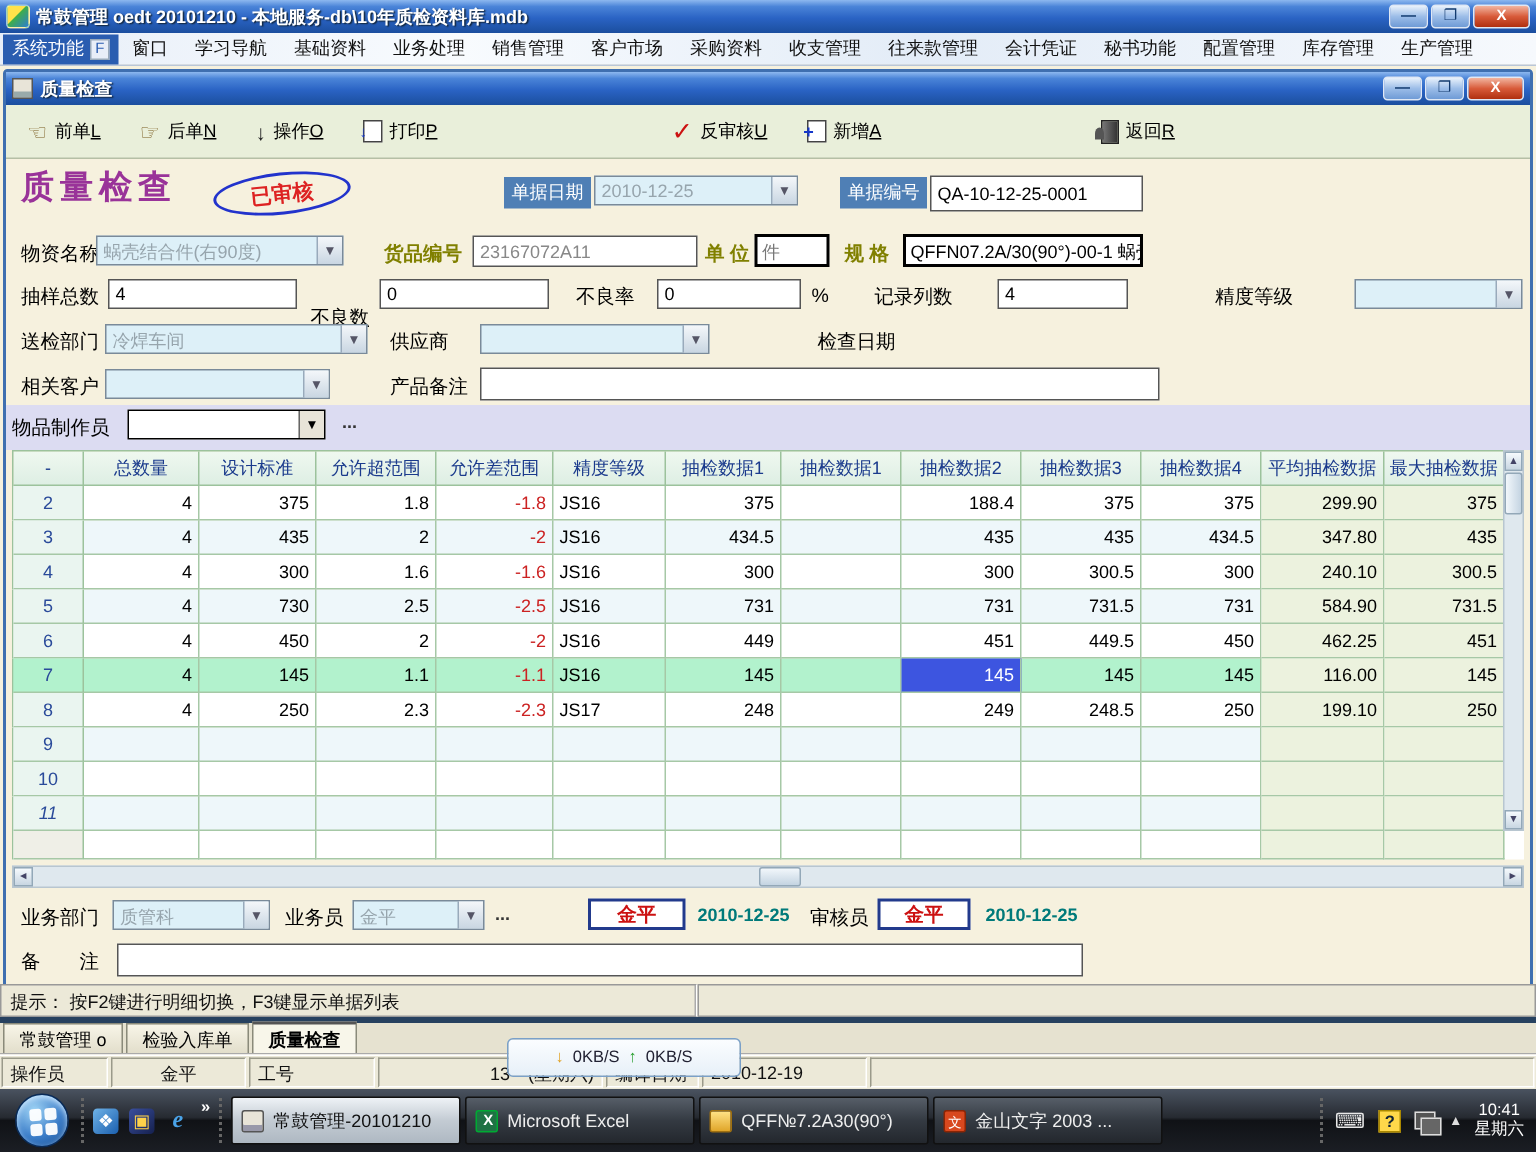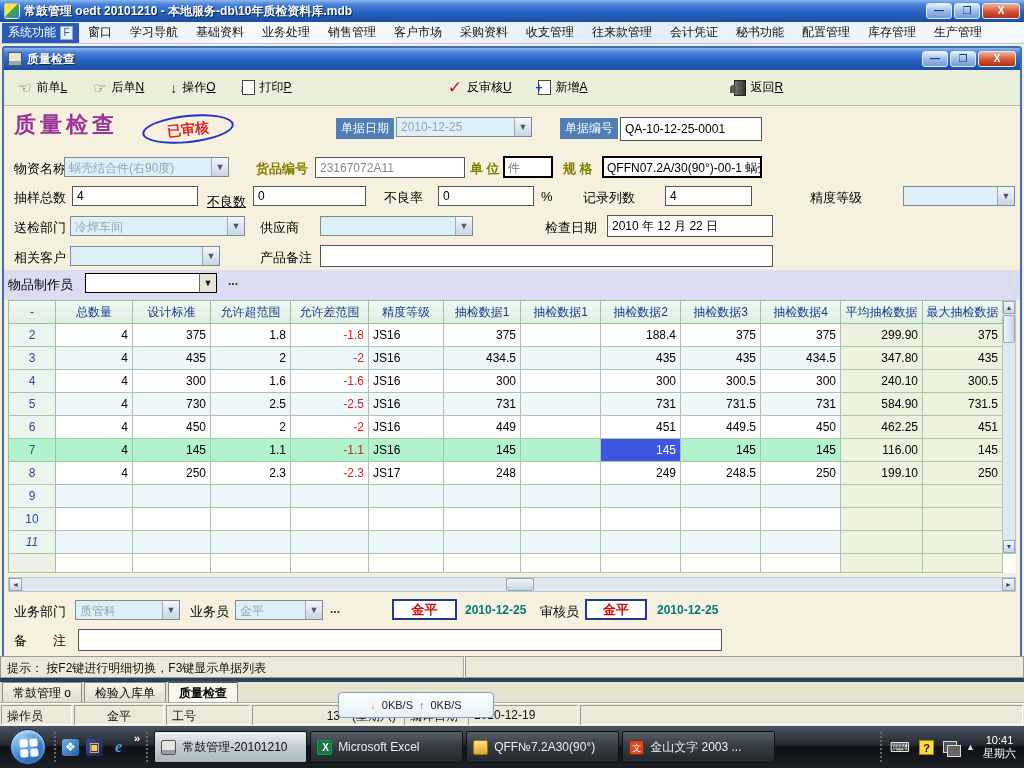--- a/index.html
+++ b/index.html
@@ -226,21 +226,21 @@
     </div>
   <div class="abs lbl olive" style="left:256px;top:160px;">货品编号</div>
   <input class="abs field gray" style="left: 315px; top: 157px; width: 150px; height: 21px;" readonly="" value="23167072A11">
   <div class="abs lbl olive" style="left:470px;top:160px;">单 位</div>
   <div class="abs blackbox" style="left:503px;top:156px;width:50px;height:22px;color:#777;">件</div>
   <div class="abs lbl olive" style="left:563px;top:160px;">规 格</div>
   <div class="abs blackbox" style="left:602px;top:156px;width:160px;height:22px;">QFFN07.2A/30(90°)-00-1 蜗壳</div>
 
   <div class="abs lbl" style="left:14px;top:189px;">抽样总数</div>
   <input class="abs field" style="left: 72px; top: 186px; width: 126px; height: 20px;" readonly="" value="4">
-  <div class="abs lbl" style="left:207px;top:193px;text-decoration:underline;">不良数</div>
+  <div class="abs lbl" style="left:207px;top:203px;text-decoration:underline;">不良数</div>
   <input class="abs field" style="left: 253px; top: 186px; width: 113px; height: 20px;" readonly="" value="0">
   <div class="abs lbl" style="left:384px;top:189px;">不良率</div>
   <input class="abs field" style="left: 438px; top: 186px; width: 96px; height: 20px;" readonly="" value="0">
   <div class="abs lbl" style="left:541px;top:189px;">%</div>
   <div class="abs lbl" style="left:583px;top:189px;">记录列数</div>
   <input class="abs field" style="left: 665px; top: 186px; width: 87px; height: 20px;" readonly="" value="4">
   <div class="abs lbl" style="left:810px;top:189px;">精度等级</div>
   <div class="abs combo" style="left:903px;top:186px;width:112px;">
       <span class="ct"></span>
       <span class="ca">▼</span>
@@ -250,21 +250,20 @@
   <div class="abs combo dis" style="left:70px;top:216px;width:175px;">
       <span class="ct">冷焊车间</span>
       <span class="ca">▼</span>
     </div>
   <div class="abs lbl" style="left:260px;top:219px;">供应商</div>
   <div class="abs combo" style="left:320px;top:216px;width:153px;">
       <span class="ct"></span>
       <span class="ca">▼</span>
     </div>
   <div class="abs lbl" style="left:545px;top:219px;">检查日期</div>
-  <div class="abs field" style="left:607px;top:215px;width:166px;height:22px;line-height:18px;">2010 年 12 月 22 日</div>
 
   <div class="abs lbl" style="left:14px;top:249px;">相关客户</div>
   <div class="abs combo" style="left:70px;top:246px;width:150px;">
       <span class="ct"></span>
       <span class="ca">▼</span>
     </div>
   <div class="abs lbl" style="left:260px;top:249px;">产品备注</div>
   <input class="abs field" style="left: 320px; top: 245px; width: 453px; height: 22px;" readonly="" value="">
 
   <div class="abs maker-band"></div>

